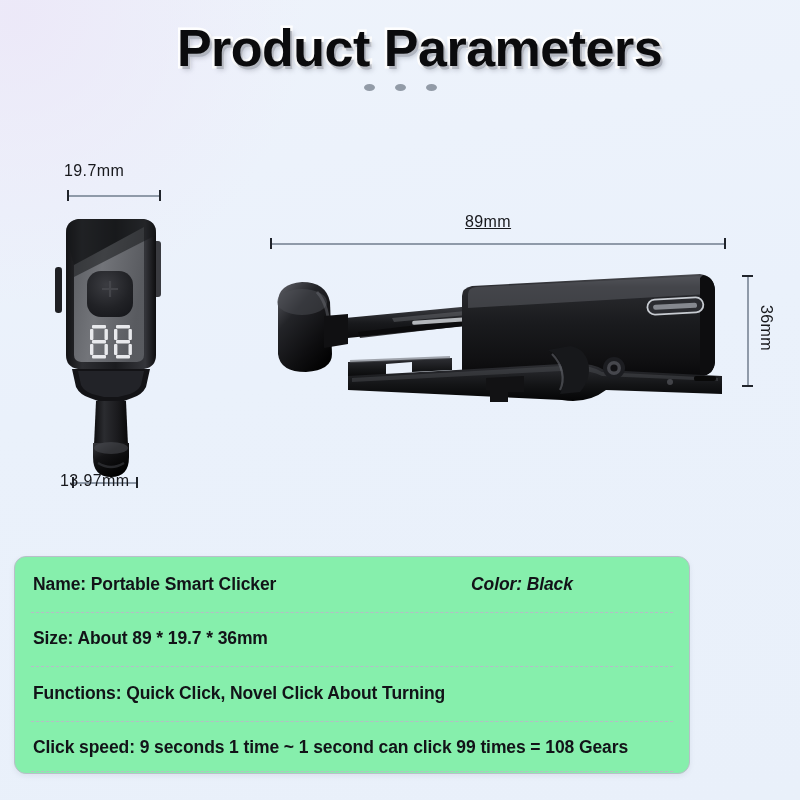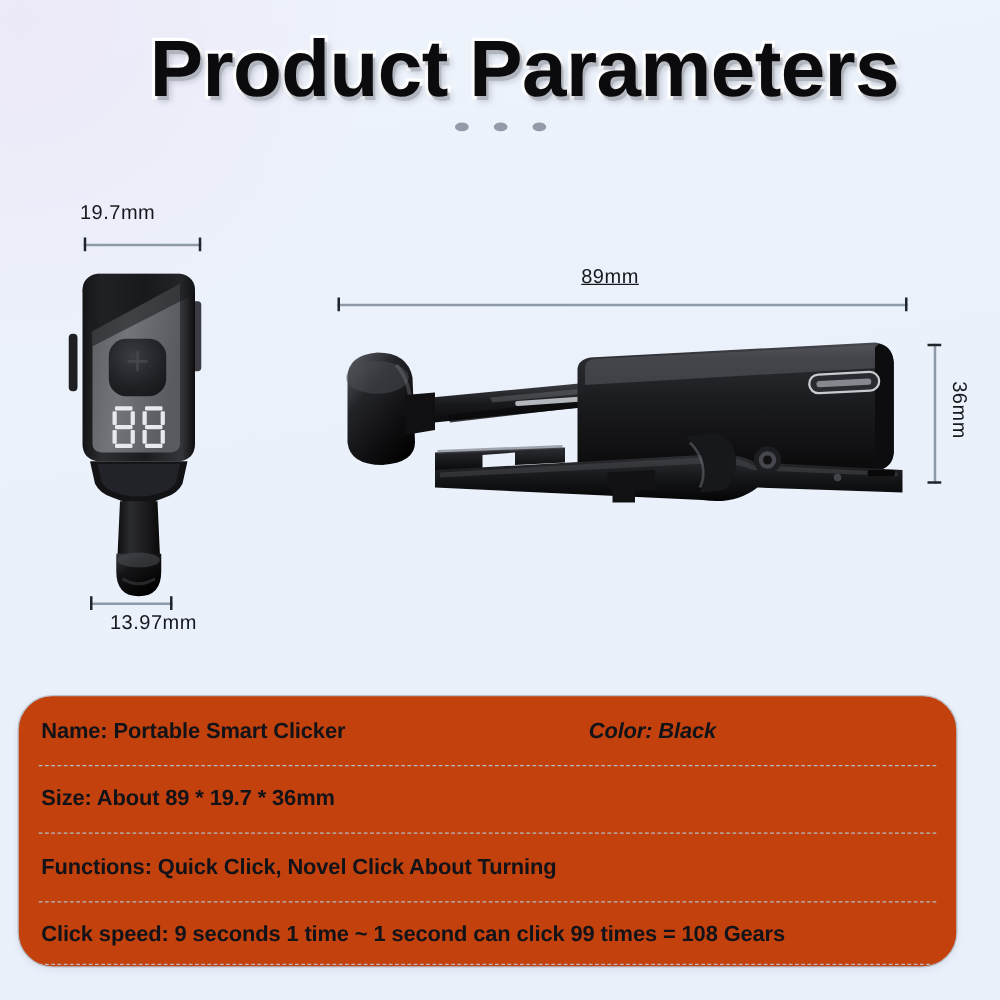--- a/index.html
+++ b/index.html
@@ -19,21 +19,21 @@
   }
 
   
   .title-wrap {
     position: absolute;
     top: 18px; left: 0; right: 0;
     text-align: center;
   }
   .title {
     display: inline-block;
-    font-size: 64px;
+    font-size: 52px;
     font-weight: bold;
     letter-spacing: -0.5px;
     color: #0b0b0d;
     -webkit-text-stroke: 5px #ffffff;
     paint-order: stroke fill;
     text-shadow:
        2px 3px 0 rgba(150,155,168,0.55),
        3px 4px 5px rgba(120,126,140,0.40);
     margin-left: 39px;
   }
@@ -87,24 +87,24 @@
     transform-origin: left top;
   }
 
   
   .stage { position: absolute; inset: 0; }
 
   
   .spec-card {
     position: absolute;
     left: 14px; top: 556px;
-    width: 752px; height: 218px;
-    background: #c2410c;
+    width: 676px; height: 218px;
+    background: #86efac;
     border: 1.4px solid #b9bfc9;
-    border-radius: 28px;
+    border-radius: 12px;
     box-shadow: 0 2px 5px rgba(120,130,148,0.13);
     overflow: hidden;
   }
   .spec-row {
     position: relative;
     height: 54.5px;
     display: flex;
     align-items: center;
   }
   .spec-row + .spec-row::before,
@@ -225,21 +225,21 @@
       <path d="M55 238 L91 238 L91 252 Q91 272 73 272 Q55 272 55 252 Z" fill="url(#fvTip)"></path>
       <ellipse cx="73" cy="243" rx="17" ry="6" fill="#4b4c52" opacity="0.55"></ellipse>
       <path d="M60 258 Q73 266 86 258" stroke="#3c3d42" stroke-width="2.5" fill="none" opacity="0.6"></path>
     </svg>
 
     <div class="dim-h" style="left:72px; top:477px; width:66px;">
       <div class="bar"></div>
         <div class="cap l"></div>
         <div class="cap r"></div>
     </div>
-    <div class="dim-label" style="position:absolute; left:60px; top:490px;margin-left:28px;">13.97mm</div>
+    <div class="dim-label" style="position:absolute; left:60px; top:472px;">13.97mm</div>
   </div>
 
   <div>
 
     <div class="dim-label" style="position:absolute; left:465px; top:213px;text-decoration:underline;">89mm</div>
     <div class="dim-h" style="left:270px; top:238px; width:456px;">
       <div class="bar"></div>
         <div class="cap l"></div>
         <div class="cap r"></div>
     </div>

